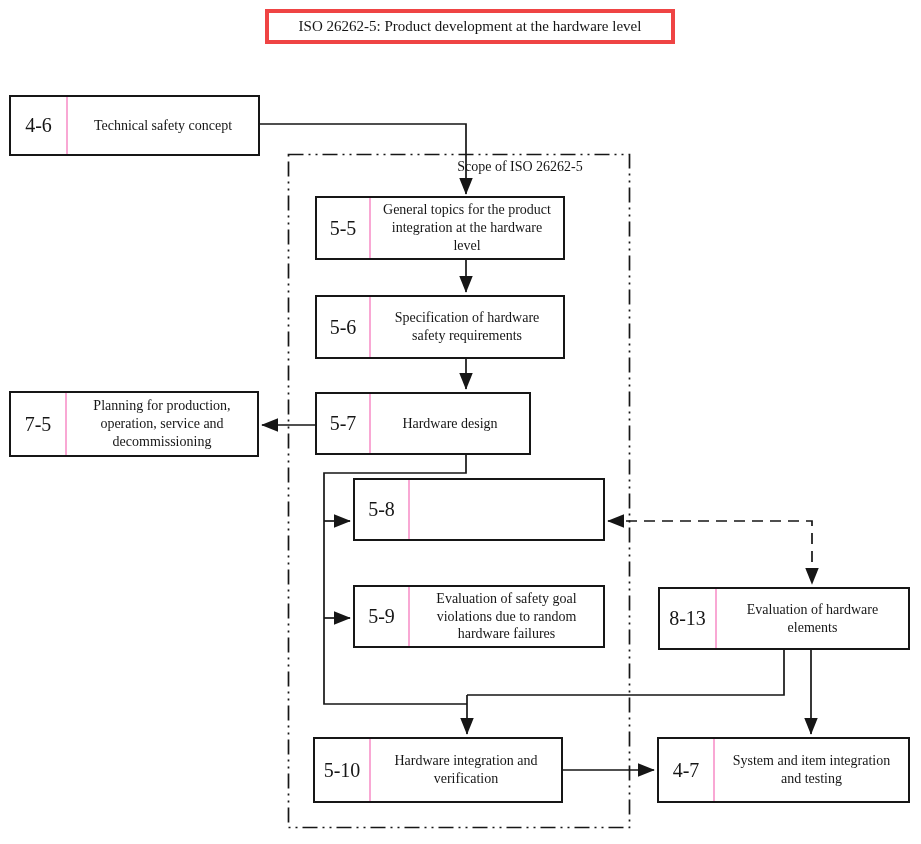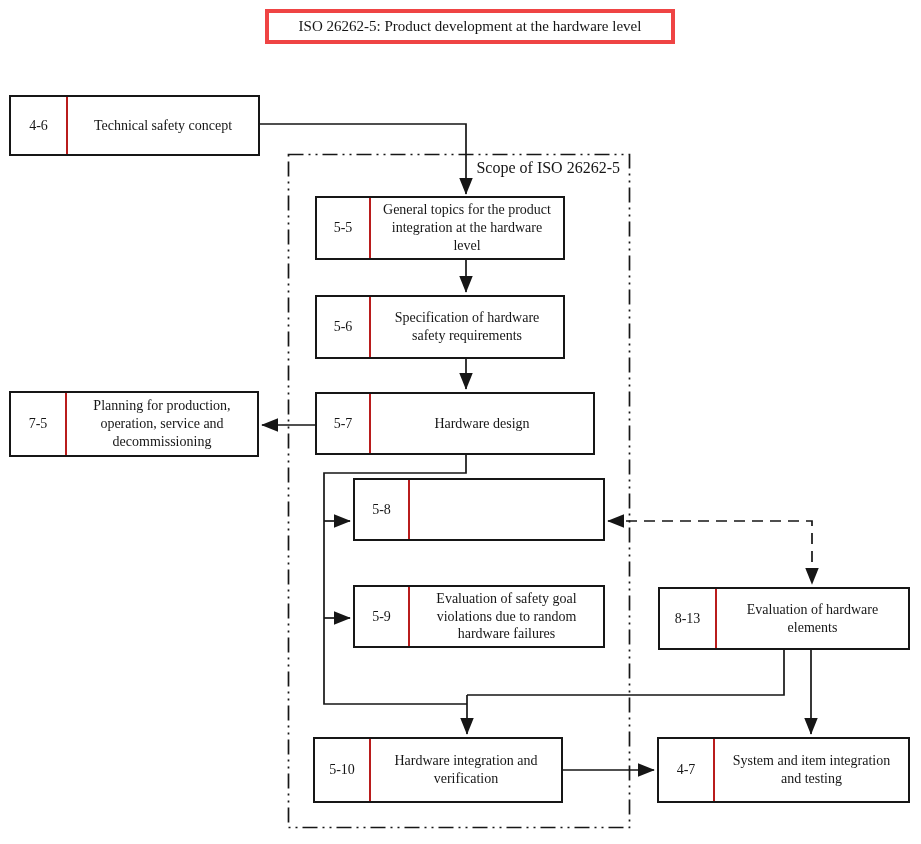--- a/index.html
+++ b/index.html
@@ -14,22 +14,22 @@
   #wires{position:absolute;left:0;top:0;width:921px;height:844px;}
   .node{
     position:absolute;
     display:flex;
     border:2px solid #161616;
     background:#ffffff;
     box-sizing:border-box;
   }
   .node .num{
     display:flex;align-items:center;justify-content:center;
-    border-right:2px solid #b91c1c;
-    font-size:14px;
+    border-right:2px solid #f9a8d4;
+    font-size:20px;
     flex:0 0 auto;
     box-sizing:border-box;
   }
   .node .lbl{
     flex:1 1 auto;
     display:flex;align-items:center;justify-content:center;
     text-align:center;
     font-size:14px;
     line-height:1.28;
     padding:2px 8px;
@@ -37,22 +37,22 @@
   }
   #title-box{
     position:absolute;left:265px;top:9px;width:410px;height:35px;
     border:4px solid #ef4444;background:#fff;
     display:flex;align-items:center;justify-content:center;
     font-size:15px;
     box-sizing:border-box;
   }
   #scope-label{
     position:absolute;left:420px;top:159px;width:200px;
-    text-align:right;
-    font-size:16px;
+    text-align:center;
+    font-size:14px;
   }
 </style>
 </head>
 <body>
 
 <div id="canvas">
 
   <svg id="wires" width="921" height="844" viewBox="0 0 921 844" fill="none" stroke="#161616" stroke-width="1.7">
     <defs>
       <marker id="ah" viewBox="0 0 10 8" refX="9.5" refY="4" markerWidth="10" markerHeight="8" orient="auto">
@@ -107,21 +107,21 @@
   <div class="node" style="left:315px;top:196px;width:250px;height:64px">
     <div class="num" style="width:54px">5-5</div>
     <div class="lbl">General topics for the product integration at the hardware level</div>
   </div>
 
   <div class="node" style="left:315px;top:295px;width:250px;height:64px">
     <div class="num" style="width:54px">5-6</div>
     <div class="lbl">Specification of hardware safety requirements</div>
   </div>
 
-  <div class="node" style="left:315px;top:392px;width:280px;height:63px">
+  <div class="node" style="left:315px;top:392px;width:216px;height:63px">
     <div class="num" style="width:54px">5-7</div>
     <div class="lbl">Hardware design</div>
   </div>
 
   <div class="node" style="left:353px;top:478px;width:252px;height:63px">
     <div class="num" style="width:55px">5-8</div>
   </div>
 
   <div class="node" style="left:353px;top:585px;width:252px;height:63px">
     <div class="num" style="width:55px">5-9</div>

